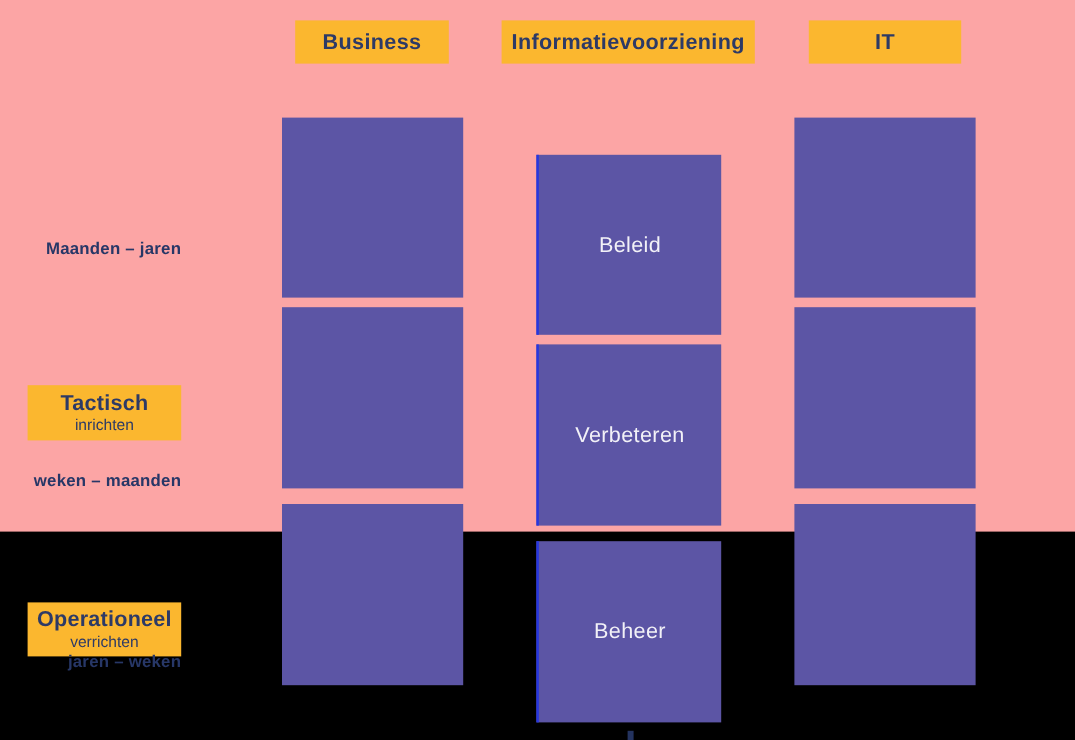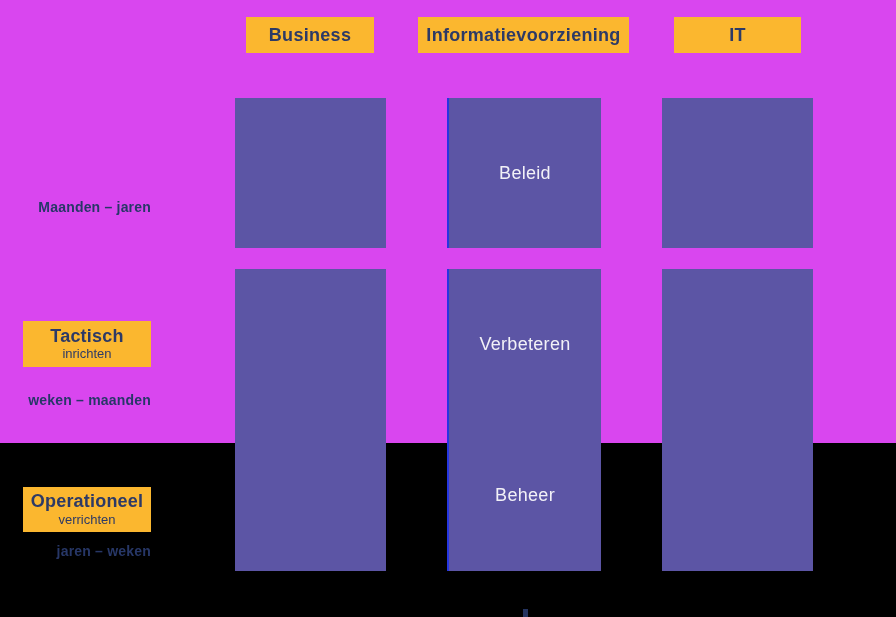--- a/index.html
+++ b/index.html
@@ -5,21 +5,21 @@
   * { margin: 0; padding: 0; box-sizing: border-box; }
   html, body { background: #000; }
   body {
     font-family: "Liberation Sans", sans-serif;
     width: 896px; height: 617px;
     overflow: hidden;
   }
   .canvas {
     position: relative;
     width: 896px; height: 443px;
-    background: #d946ef;
+    background: #fca5a5;
   }
 
   
   .ybox {
     position: absolute;
     background: #FBB72F;
     color: #2D3A66;
     display: flex;
     align-items: center;
     justify-content: center;
@@ -36,21 +36,21 @@
   .col-header.c2 { left: 674px; width: 127px; }
 
   .row-label {
     left: 23px; width: 128px;
     flex-direction: column;
     justify-content: center;
     line-height: 1.15;
   }
   .row-label.r0 { top: 150px; height: 45px; }
   .row-label.r1 { top: 321px; height: 46px; text-align: center; }
-  .row-label.r2 { top: 487px; height: 45px; }
+  .row-label.r2 { top: 502px; height: 45px; }
   .row-title { font-size: 18px; font-weight: 700; letter-spacing: 0.2px; }
   .row-subtitle { font-size: 13px; font-weight: 500; margin-top: 1px; }
 
   .timescale {
     position: absolute;
     left: 23px; width: 128px;
     text-align: right;
     color: #273767;
     font-size: 14px;
     font-weight: 700;
@@ -66,24 +66,24 @@
     background: #5C55A5;
     display: flex;
     align-items: center;
     justify-content: center;
     color: #F2F1F7;
     font-size: 18px;
     font-weight: 500;
     letter-spacing: 0.3px;
   }
   .cell.c0 { left: 235px; width: 151px; }
-  .cell.c1 { left: 447px; width: 154px; border-left: 2px solid #2636E0; }
+  .cell.c1 { left: 447px; width: 154px; border-left: 2px solid #2636E0; margin-top: 31px; }
   .cell.c2 { left: 662px; width: 151px; }
   .cell.r0 { top: 98px;  height: 150px; }
-  .cell.r1 { top: 269px; height: 151px; text-align: center; }
+  .cell.r1 { top: 256px; height: 151px; text-align: center; }
   .cell.r2 { top: 420px; height: 151px; }
 
   
   .artifact {
     position: absolute;
     left: 523px; top: 609px;
     width: 5px; height: 8px;
     background: #24335F;
   }
 </style>

